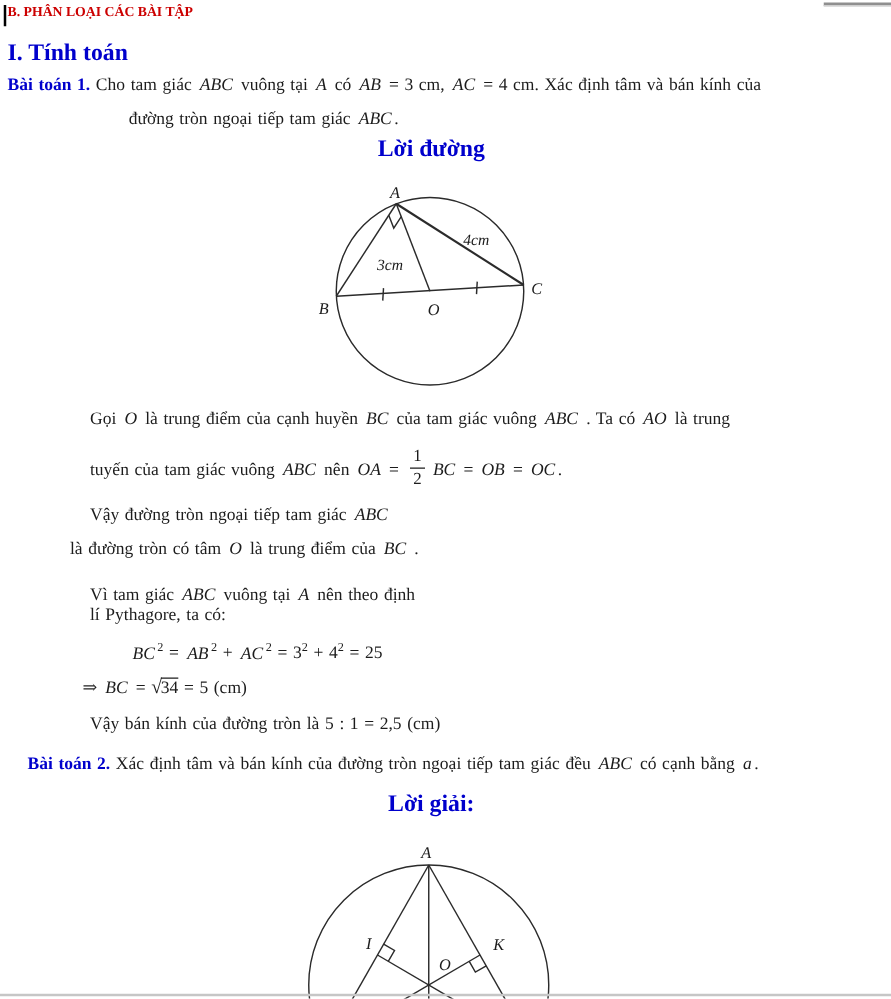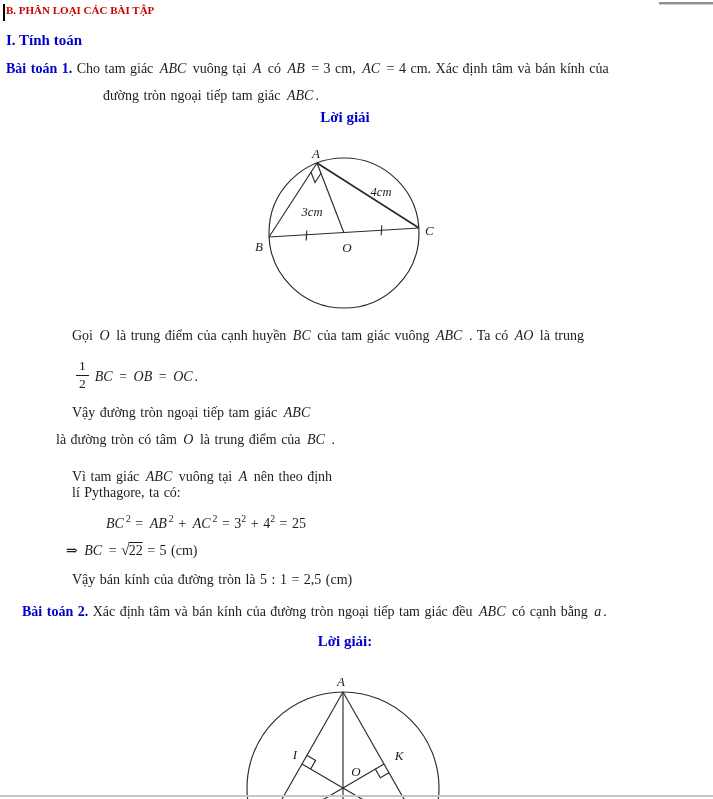--- a/index.html
+++ b/index.html
@@ -9,21 +9,21 @@
     --line:#2b2b2b;
   }
   html,body{margin:0;padding:0;}
   body{
     width:713px;height:799px;background:#ffffff;position:relative;overflow:hidden;
     font-family:"Liberation Serif","DejaVu Serif",serif;color:var(--ink);
   }
   .abs{position:absolute;white-space:nowrap;}
   .line{font-size:14px;line-height:17px;word-spacing:1px;text-align:center;}
   .h-red{color:var(--red);font-weight:bold;font-size:11px;}
-  .h-blue{color:var(--blue);font-weight:bold;font-size:15px;}
+  .h-blue{color:var(--blue);font-weight:bold;font-size:19px;}
   .center{left:0;width:690px;text-align:center;}
   .seg-label{color:var(--blue);font-weight:bold;}
   .seg-i{font-style:italic;padding:0 2px;}
   .seg-sup{vertical-align:super;font-size:0.70em;font-style:normal;}
   .seg-rad{font-size:1.12em;margin-right:-1px;}
   .seg-ol{text-decoration:overline;}
   .frac{
     display:inline-flex;flex-direction:column;align-items:center;
     vertical-align:middle;line-height:1.1;font-size:13.5px;margin:0 4px;position:relative;top:-2px;
   }
@@ -45,21 +45,21 @@
 <div class="abs cursor-bar"></div>
 
 <div class="abs tr-artifact"></div>
 
 <div class="abs h-red" style="left:6px;top:4px;">B. PHÂN LOẠI CÁC BÀI TẬP</div>
 <div class="abs h-blue" style="left:6px;top:32px;">I. Tính toán</div>
 
 <div class="abs line" style="left:6px;top:60px;"><span class="seg-label">Bài toán 1.</span><span> Cho tam giác </span><span class="seg-i">ABC</span><span> vuông tại </span><span class="seg-i">A</span><span> có </span><span class="seg-i">AB</span><span> = 3 cm, </span><span class="seg-i">AC</span><span> = 4 cm. Xác định tâm và bán kính của</span></div>
 <div class="abs line" style="left:103px;top:87px;"><span>đường tròn ngoại tiếp tam giác </span><span class="seg-i">ABC</span><span>.</span></div>
 
-<div class="abs h-blue center" style="top:109px;">Lời giải</div>
+<div class="abs h-blue center" style="top:109px;">Lời đường</div>
 
 <svg style="left:245px;top:140px;" width="200" height="175" viewBox="245 140 200 175">
   <circle class="stroke" cx="344" cy="233" r="75"></circle>
   <line class="stroke" x1="269" y1="237" x2="419" y2="228"></line>
   <line class="stroke" x1="269" y1="237" x2="317" y2="163"></line>
   <line class="stroke thick" x1="317" y1="163" x2="419" y2="228"></line>
   <line class="stroke" x1="317" y1="163" x2="344" y2="233"></line>
   <polyline class="stroke" points="311,172.2 315,182.5 321,173.3"></polyline>
   <line class="stroke" x1="306.8" y1="230.5" x2="306.2" y2="240.5"></line>
   <line class="stroke" x1="381.8" y1="225.3" x2="381.2" y2="235.3"></line>
@@ -67,32 +67,32 @@
   <text x="259" y="251" text-anchor="middle">B</text>
   <text x="425" y="235" text-anchor="start">C</text>
   <text x="347" y="252" text-anchor="middle">O</text>
   <text class="small" x="312" y="216" text-anchor="middle">3cm</text>
   <text class="small" x="381" y="196" text-anchor="middle">4cm</text>
 </svg>
 
 <div class="abs line" style="left:72px;top:327px;"><span>Gọi </span><span class="seg-i">O</span><span> là trung điểm của cạnh huyền </span><span class="seg-i">BC</span><span> của tam giác vuông </span><span class="seg-i">ABC</span><span> . Ta có </span><span class="seg-i">AO</span><span> là trung</span></div>
 
 <div class="abs line" style="left:72px;top:360px;line-height:34px;">
-  <span class="frac">
+  <span><span>tuyến của tam giác vuông </span><span class="seg-i">ABC</span><span> nên </span><span class="seg-i">OA</span><span> = </span></span><span class="frac">
       <span class="fnum">1</span>
       <span class="fden">2</span>
     </span><span><span class="seg-i">BC</span><span> = </span><span class="seg-i">OB</span><span> = </span><span class="seg-i">OC</span><span>.</span></span>
 </div>
 
 <div class="abs line" style="left:72px;top:404px;"><span>Vậy đường tròn ngoại tiếp tam giác </span><span class="seg-i">ABC</span></div>
 <div class="abs line" style="left:56px;top:431px;"><span>là đường tròn có tâm </span><span class="seg-i">O</span><span> là trung điểm của </span><span class="seg-i">BC</span><span> .</span></div>
 <div class="abs line" style="left:72px;top:468px;"><span>Vì tam giác </span><span class="seg-i">ABC</span><span> vuông tại </span><span class="seg-i">A</span><span> nên theo định</span></div>
 <div class="abs line" style="left:72px;top:484px;"><span>lí Pythagore, ta có:</span></div>
 <div class="abs line" style="left:72px;top:510px;margin-left:32px;"><span class="seg-i">BC</span><span class="seg-sup">2</span><span> = </span><span class="seg-i">AB</span><span class="seg-sup">2</span><span> + </span><span class="seg-i">AC</span><span class="seg-sup">2</span><span> = 3</span><span class="seg-sup">2</span><span> + 4</span><span class="seg-sup">2</span><span> = 25</span></div>
-<div class="abs line" style="left:66px;top:541px;"><span>⇒ </span><span class="seg-i">BC</span><span> = </span><span class="seg-rad">√</span><span class="seg-ol">22</span><span> = 5 (cm)</span></div>
+<div class="abs line" style="left:66px;top:541px;"><span>⇒ </span><span class="seg-i">BC</span><span> = </span><span class="seg-rad">√</span><span class="seg-ol">34</span><span> = 5 (cm)</span></div>
 <div class="abs line" style="left:72px;top:571px;"><span>Vậy bán kính của đường tròn là 5 : 1 = 2,5 (cm)</span></div>
 
 <div class="abs line" style="left:6px;top:603px;margin-left:16px;"><span class="seg-label">Bài toán 2.</span><span> Xác định tâm và bán kính của đường tròn ngoại tiếp tam giác đều </span><span class="seg-i">ABC</span><span> có cạnh bằng </span><span class="seg-i">a</span><span>.</span></div>
 
 <div class="abs h-blue center" style="top:633px;">Lời giải:</div>
 
 <svg style="left:230px;top:665px;" width="230" height="134" viewBox="230 665 230 134">
   <circle class="stroke" cx="343" cy="788" r="96"></circle>
   <line class="stroke" x1="343" y1="692" x2="343" y2="858"></line>
   <line class="stroke" x1="343" y1="692" x2="261" y2="836"></line>

